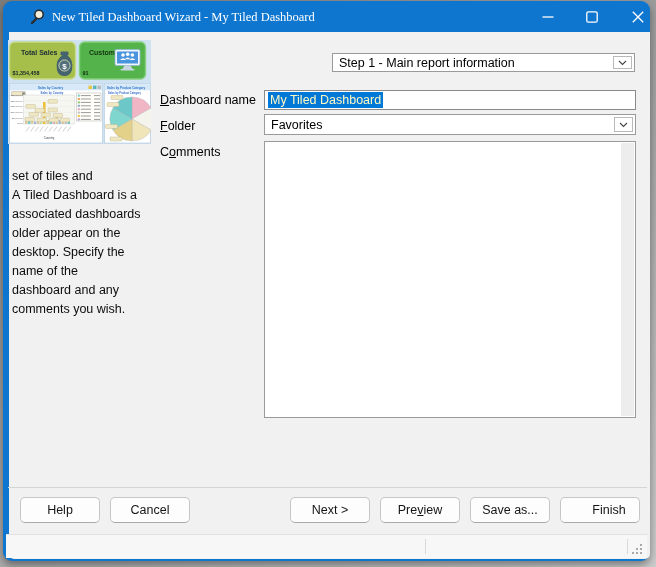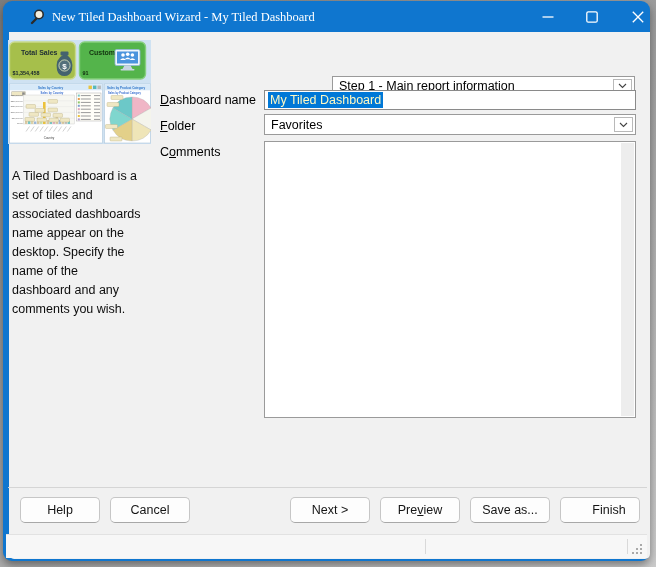--- a/index.html
+++ b/index.html
@@ -233,21 +233,21 @@
         <rect x="97.5" y="84.5" width="12" height="4" rx="0.8"></rect>
         <rect x="102" y="97" width="12" height="4" rx="0.8"></rect>
       </g>
     </g>
   </svg>
 
   <div class="fld-label" style="top:93px;"><span></span><span class="u">D</span><span>ashboard name</span></div>
   <div class="fld-label" style="top:119px;"><span></span><span class="u">F</span><span>older</span></div>
   <div class="fld-label" style="top:145px;"><span>C</span><span class="u">o</span><span>mments</span></div>
 
-  <div class="combo" style="left:332px;top:53px;width:303px;height:19px;margin-top:23px;">
+  <div class="combo" style="left:332px;top:53px;width:303px;height:19px;">
     <span class="txt">Step 1 - Main report information</span>
     <span class="combo-btn">
       <svg width="9" height="6" viewBox="0 0 9 6">
         <polyline points="1,1 4.5,4.5 8,1" fill="none" stroke="#444" stroke-width="1.1"></polyline>
       </svg>
     </span>
   </div>
 
   <div class="textinput" style="left:264px;top:90px;width:372px;height:20px;">
     <span class="selection">My Tiled Dashboard</span>
@@ -260,24 +260,24 @@
         <polyline points="1,1 4.5,4.5 8,1" fill="none" stroke="#444" stroke-width="1.1"></polyline>
       </svg>
     </span>
   </div>
 
   <div class="textarea" style="left:264px;top:141px;width:372px;height:277px;">
     <div class="vscroll"></div>
   </div>
 
   <div class="desc">
+    <div>set of tiles and</div>
     <div>A Tiled Dashboard is a</div>
-    <div>set of tiles and</div>
     <div>associated dashboards</div>
-    <div>name appear on the</div>
+    <div>older appear on the</div>
     <div>desktop. Specify the</div>
     <div>name of the</div>
     <div>dashboard and any</div>
     <div>comments you wish.</div>
   </div>
 
   <div class="sep-line"></div>
 
   <div class="btn" style="left:20px;">Help</div>
   <div class="btn" style="left:110px;">Cancel</div>

